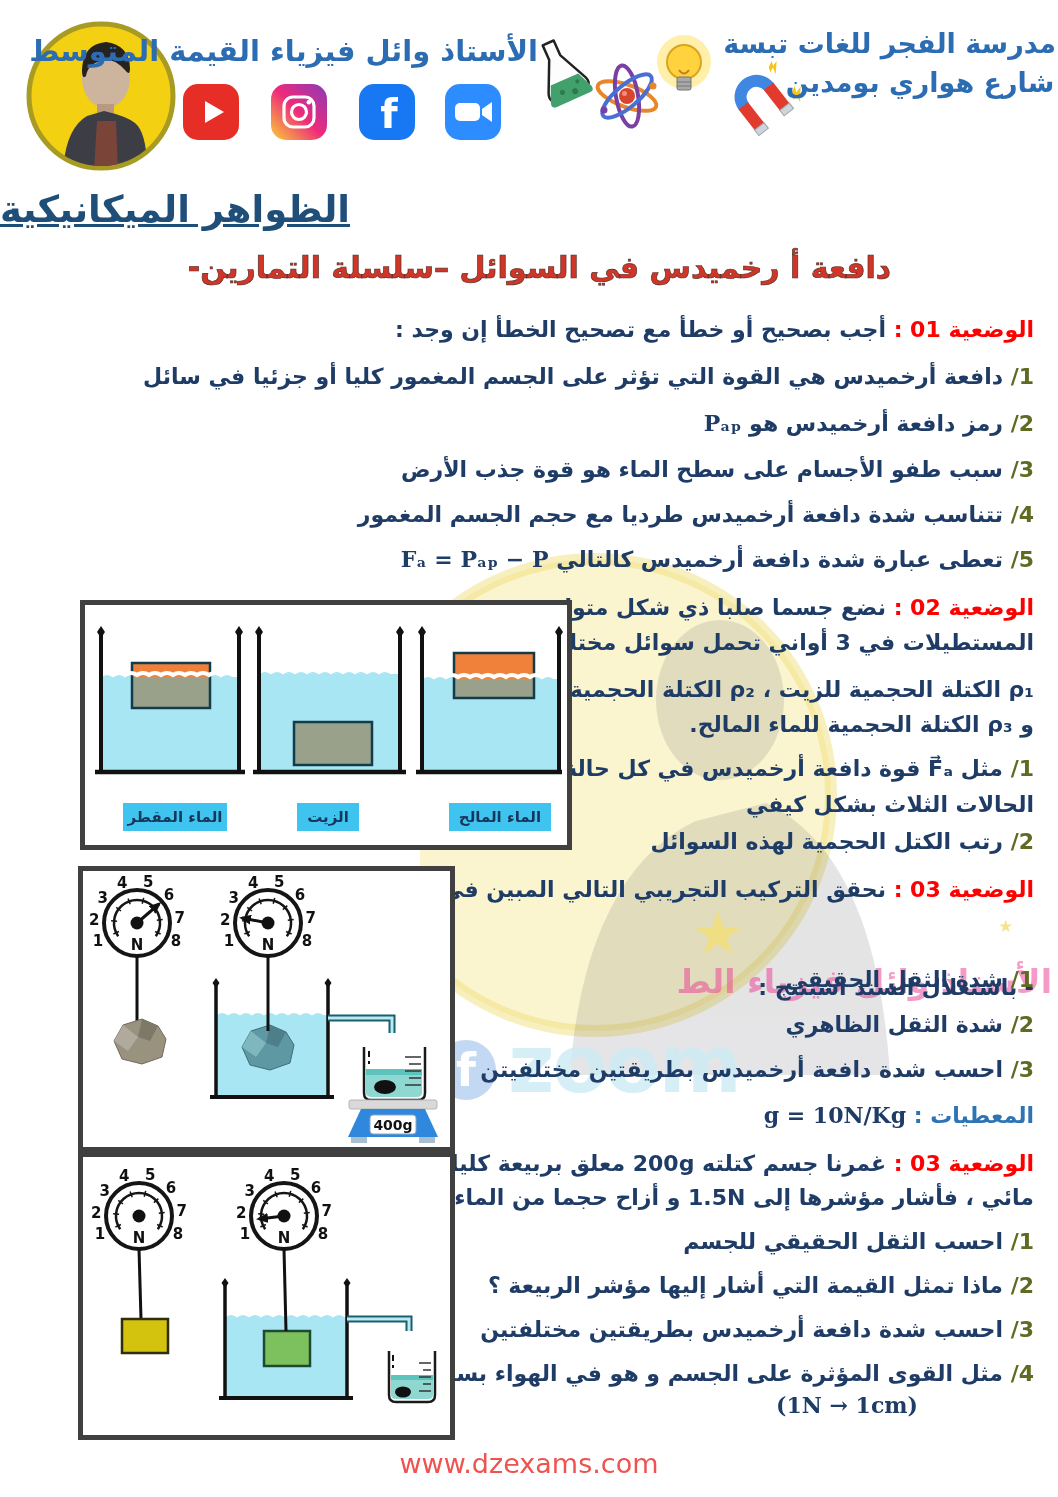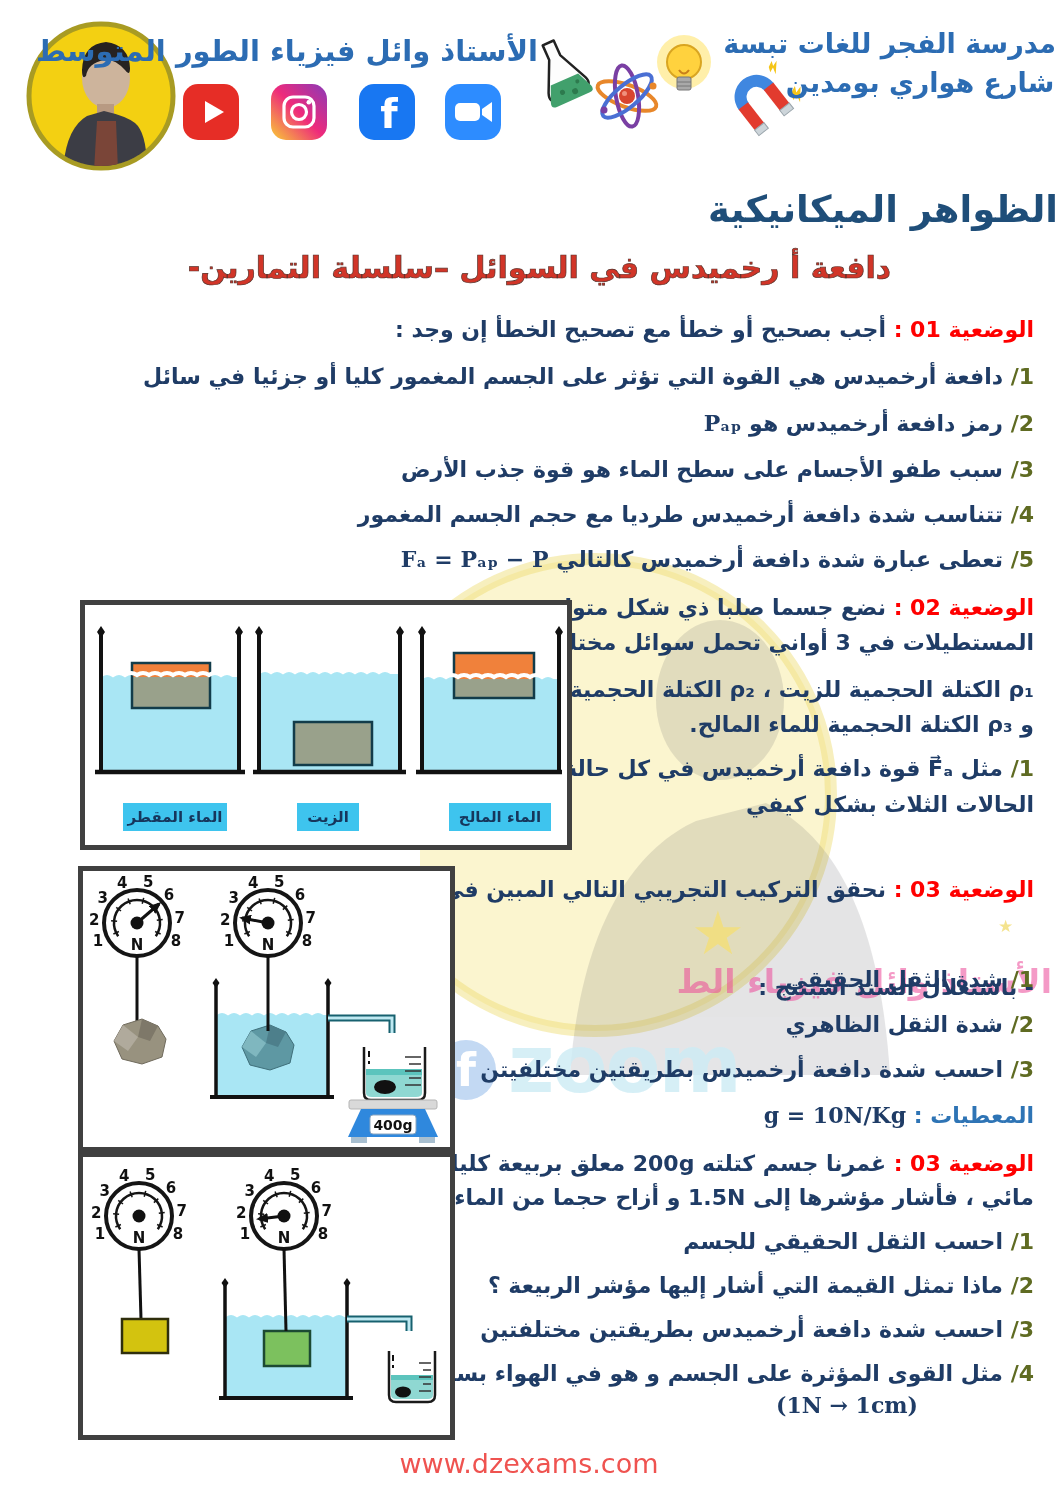--- a/index.html
+++ b/index.html
@@ -17,22 +17,22 @@
   .wm-star2{top:916px;left:998px;font-size:17px;color:#f3df7b;opacity:.85;}
   
   .z2{position:absolute;z-index:2;}
   
   .brand{top:34px;left:138px;width:400px;text-align:center;direction:rtl;white-space:nowrap;
          font-size:29px;font-weight:bold;color:#2c6cb3;}
   .school{top:24px;right:2px;width:272px;text-align:center;direction:rtl;}
   .school-line{font-size:27px;font-weight:bold;color:#2c6cb3;line-height:39px;white-space:nowrap;}
   .phone{font-size:31px;font-weight:bold;color:#e8362d;direction:ltr;line-height:40px;}
   
-  .main-title{top:188px;left:0;right:0;text-align:right;direction:rtl;
-              font-size:37px;font-weight:bold;color:#1f4e79;}
+  .main-title{top:188px;left:0;right:0;text-align:left;direction:rtl;
+              font-size:37px;font-weight:bold;color:#1f4e79;text-decoration:underline;}
   .sub-title{top:250px;left:0;right:0;text-align:center;direction:rtl;font-size:30px;font-weight:bold;
              color:#d13528;padding-left:21px;-webkit-text-stroke:.7px #56322b;}
   
   .tl{position:absolute;z-index:2;right:24px;direction:rtl;white-space:nowrap;
       font-size:22px;font-weight:bold;color:#1f3c66;}
   .exlabel{color:#ff0000;}
   .num{color:#5f6b22;}
   .formula{font-family:"DejaVu Serif",serif;direction:ltr;unicode-bidi:isolate;font-weight:bold;}
   .blue{color:#2e74b5;}
   
@@ -68,21 +68,21 @@
     <circle cx="76" cy="76" r="72" fill="#f3d012" stroke="#a89b23" stroke-width="5"></circle>
     <g clip-path="url(#avclip)">
       <ellipse cx="81" cy="58" rx="24" ry="30" fill="#cdb49c"></ellipse>
       <path d="M57,50 Q58,24 81,22 Q104,25 105,48 Q105,57 100,50 Q89,38 79,40 Q63,43 61,56 Q57,60 57,50 Z" fill="#262220"></path>
       <rect x="72" y="84" width="17" height="13" fill="#b89a82"></rect>
       <path d="M38,150 Q41,108 62,96 L79,91 Q101,96 110,103 Q122,113 122,150 Z" fill="#3c3d45"></path>
       <path d="M69,150 L72,101 L91,101 L93,150 Z" fill="#7a4538"></path>
     </g>
   </svg>
 
-  <div class="z2 brand">الأستاذ وائل فيزياء الطور المتوسط</div>
+  <div class="z2 brand">الأستاذ وائل فيزياء القيمة المتوسط</div>
 
   <svg class="z2" style="left:183px;top:82px" width="330" height="60" viewBox="0 0 330 60">
     <defs>
       <linearGradient id="igG" x1="0" y1="1" x2="1" y2="0">
         <stop offset="0" stop-color="#f9ce34"></stop>
           <stop offset="0.5" stop-color="#ee2a7b"></stop>
           <stop offset="1" stop-color="#8a3ab9"></stop>
       </linearGradient>
     </defs>
     <g>
@@ -182,20 +182,24 @@
     <span>نضع جسما صلبا ذي شكل متوازي</span>
   </div>
   <div class="tl" style="top:630px">المستطيلات في 3 أواني تحمل سوائل مختلفة.</div>
   <div class="tl" style="top:677px">ρ₁ الكتلة الحجمية للزيت ، ρ₂ الكتلة الحجمية للماء</div>
   <div class="tl" style="top:712px">و ρ₃ الكتلة الحجمية للماء المالح.</div>
   <div class="tl" style="top:756px">
     <span class="num">1/</span>
     <span>مثل F⃗ₐ قوة دافعة أرخميدس في كل حالة من</span>
   </div>
   <div class="tl" style="top:792px">الحالات الثلاث بشكل كيفي</div>
+  <div class="tl" style="top:829px">
+    <span class="num">2/</span>
+    <span>رتب الكتل الحجمية لهذه السوائل</span>
+  </div>
 
   <div class="dbox" style="left:80px;top:600px;width:482px;height:240px">
     <svg width="478" height="236" viewBox="0 0 478 236">
 
       <g>
         <rect x="16" y="70" width="138" height="97" fill="#a9e6f4"></rect>
         <g>
           <rect x="47" y="58" width="78" height="14" fill="#f0813b"></rect>
           <rect x="47" y="72" width="78" height="31" fill="#99a18b"></rect>
           <rect x="47" y="58" width="78" height="45" fill="none" stroke="#123c4a" stroke-width="2.5"></rect>

